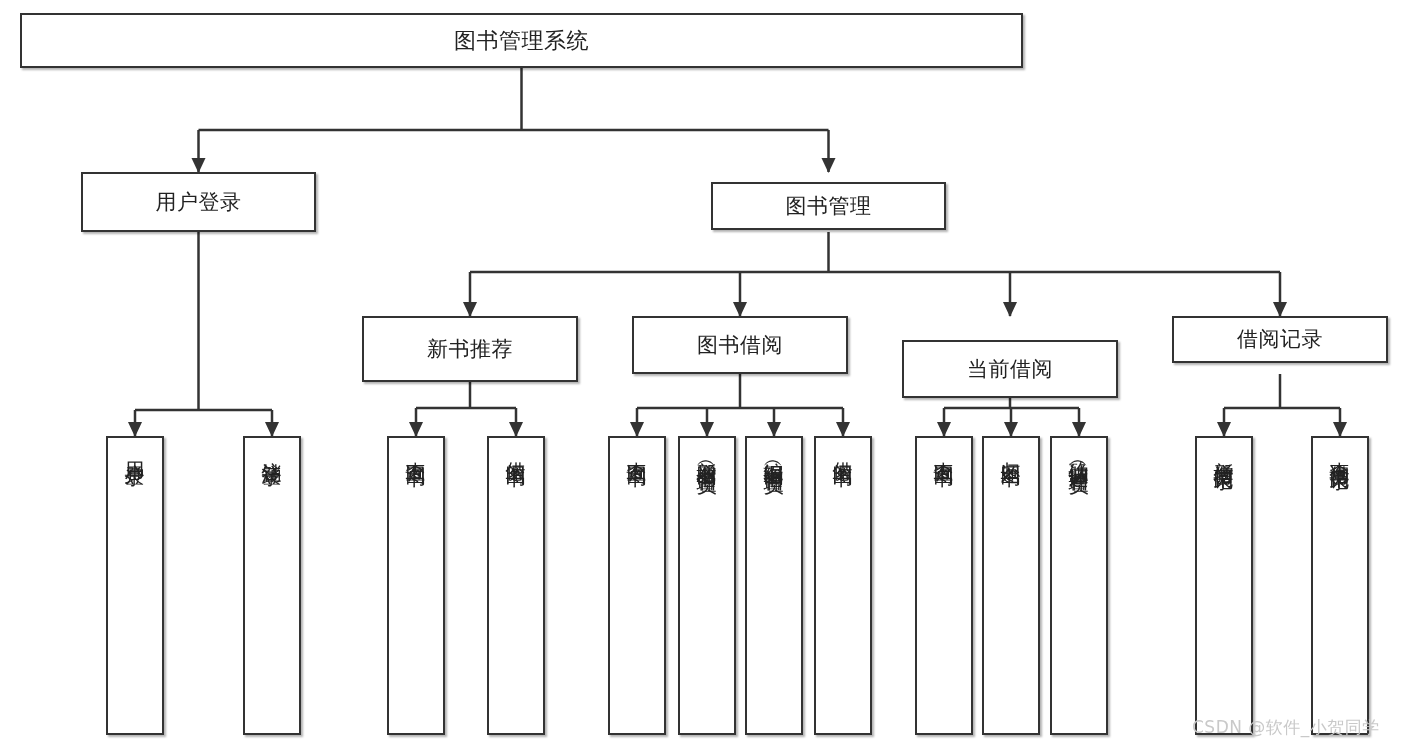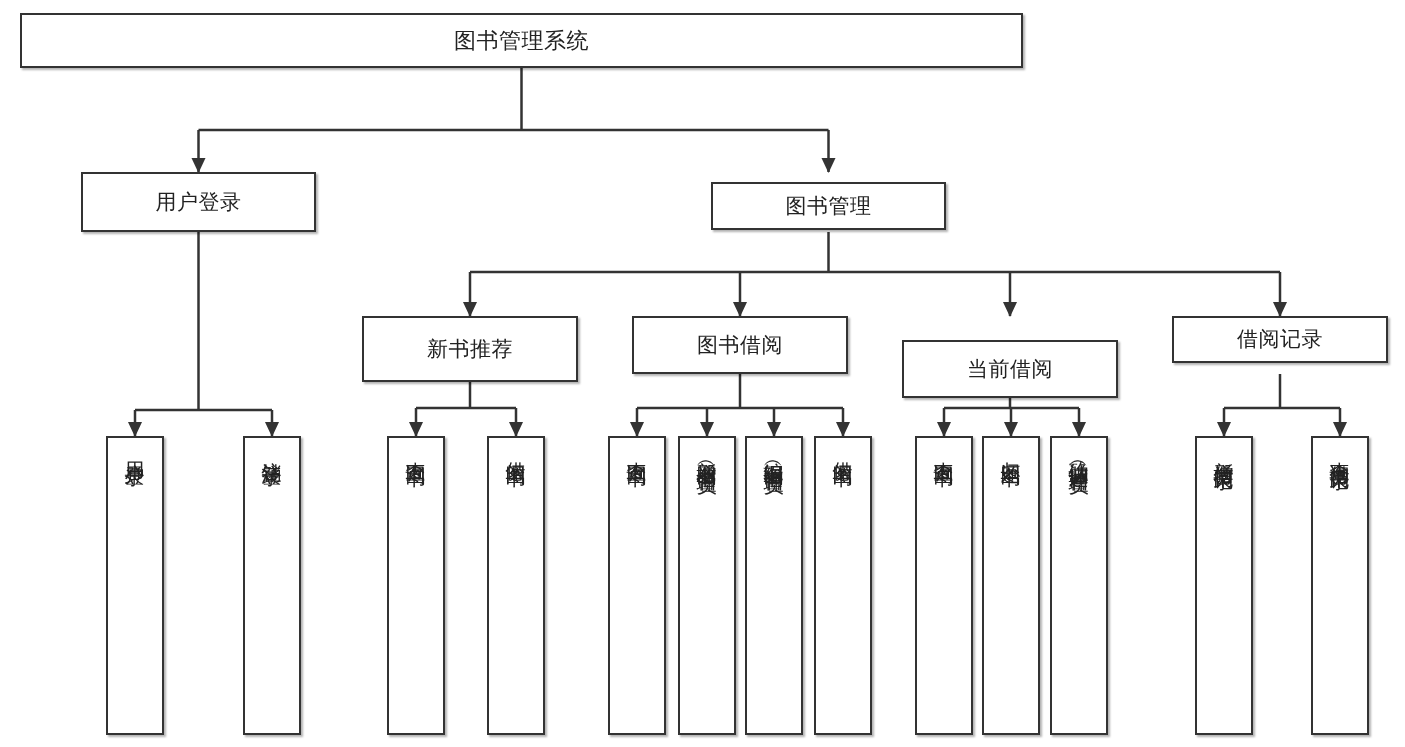--- a/index.html
+++ b/index.html
@@ -185,13 +185,14 @@
         <span class="node-label">确认归还（管理员）</span>
       </div>
       <div class="node-box vertical" style="left: 1195px; top: 436px; width: 58px; height: 299px;">
         <span class="node-label">新增借阅记录</span>
       </div>
       <div class="node-box vertical" style="left: 1311px; top: 436px; width: 58px; height: 299px;">
         <span class="node-label">查询借阅记录</span>
       </div>
     </div>
 
+  <div id="watermark">CSDN @软件_小贺同学</div>
 </div>
 
 </body></html>

